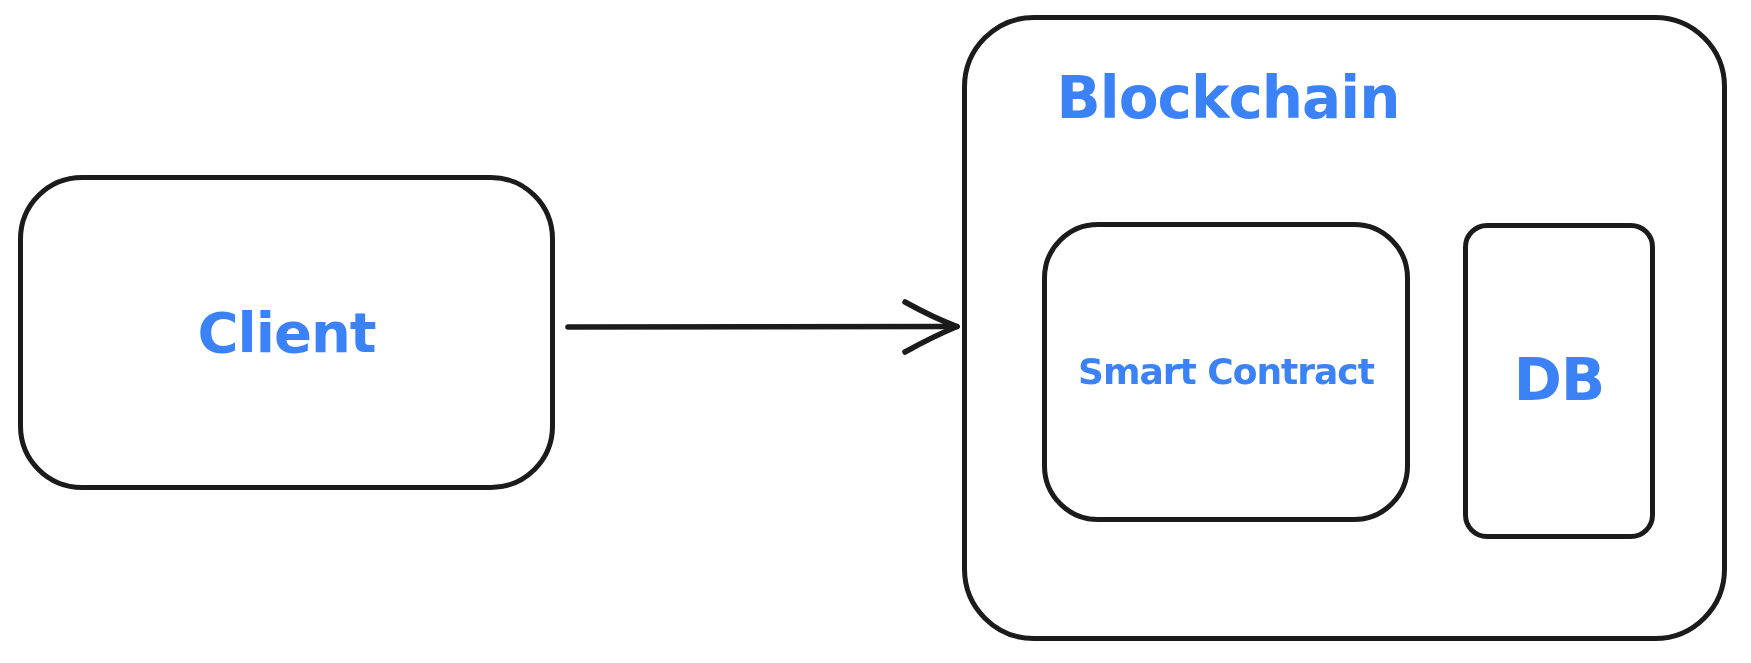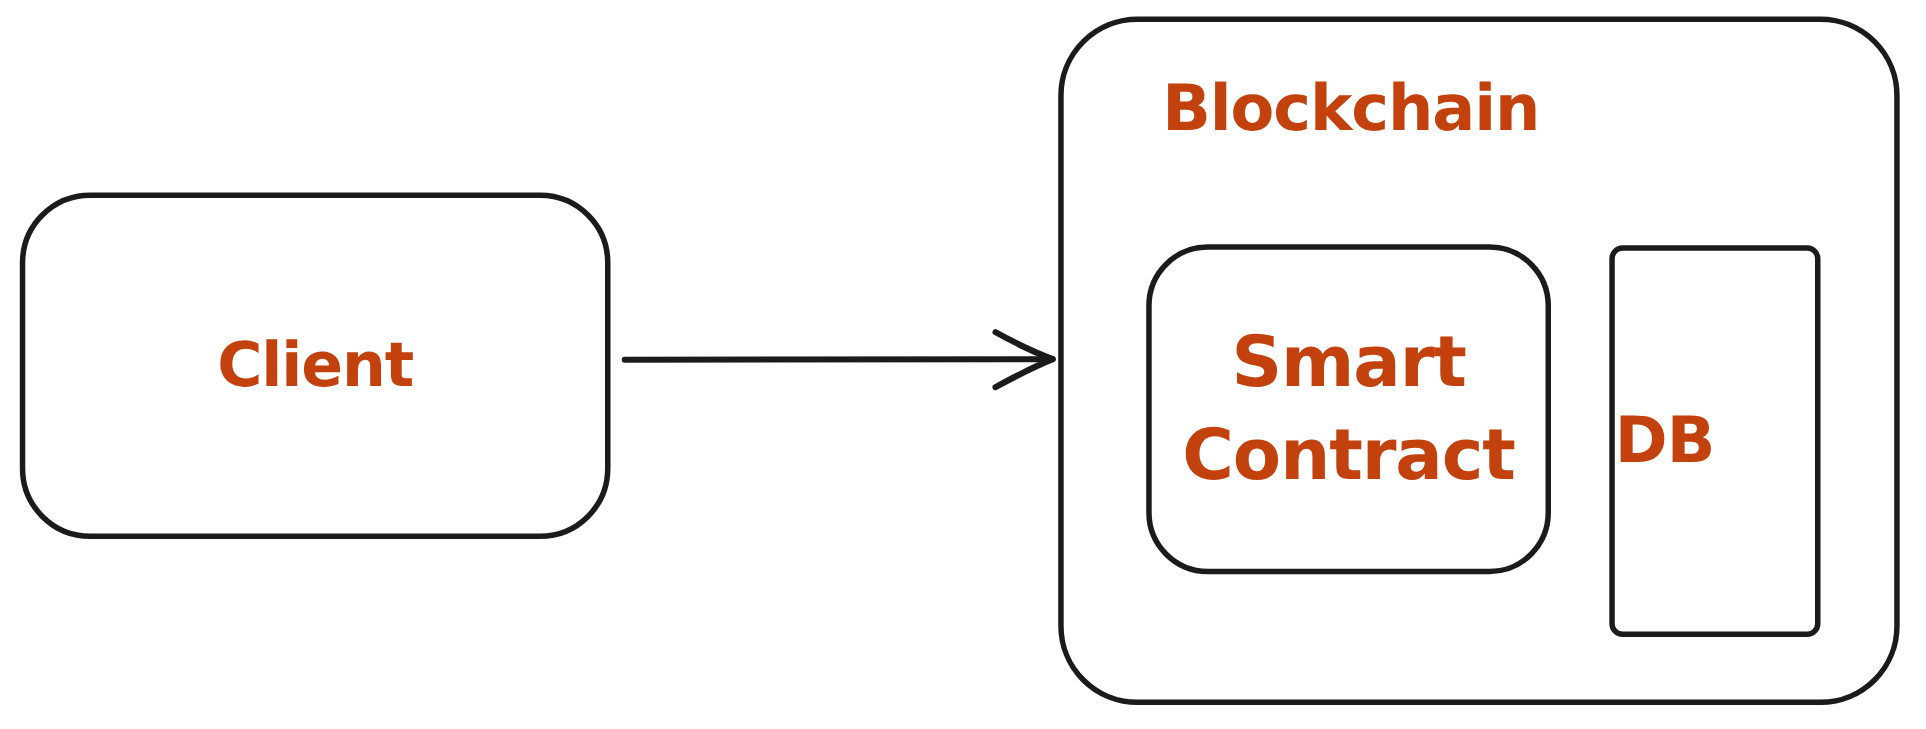--- a/index.html
+++ b/index.html
@@ -18,21 +18,21 @@
     color: #1b1b1b;
   }
   .node {
     position: absolute;
     background: #ffffff;
     border: 5px solid #1b1b1b;
     box-sizing: border-box;
   }
   .node-label {
     font-weight: 600;
-    color: #c2410c;
+    color: #3b82f6;
     text-align: center;
     letter-spacing: -1px;
     user-select: none;
   }
   
   .client-node {
     left: 18px;
     top: 175px;
     width: 537px;
     height: 315px;
@@ -66,33 +66,34 @@
     left: 75px;
     top: 202px;
     width: 368px;
     height: 300px;
     border-radius: 56px;
     display: flex;
     align-items: center;
     justify-content: center;
   }
   .smart-contract-node .node-label {
-    font-size: 64px;
+    font-size: 36px;
     line-height: 84px;
     width: 320px;
   }
   
   .db-node {
     left: 496px;
     top: 203px;
     width: 192px;
-    height: 356px;
-    border-radius: 12px;
+    height: 316px;
+    border-radius: 24px;
     display: flex;
     align-items: center;
+    justify-content: center;
   }
   .db-node .node-label {
     font-size: 58px;
     line-height: 1.2;
   }
   
   .arrow-svg {
     position: absolute;
     left: 558px;
     top: 293px;

